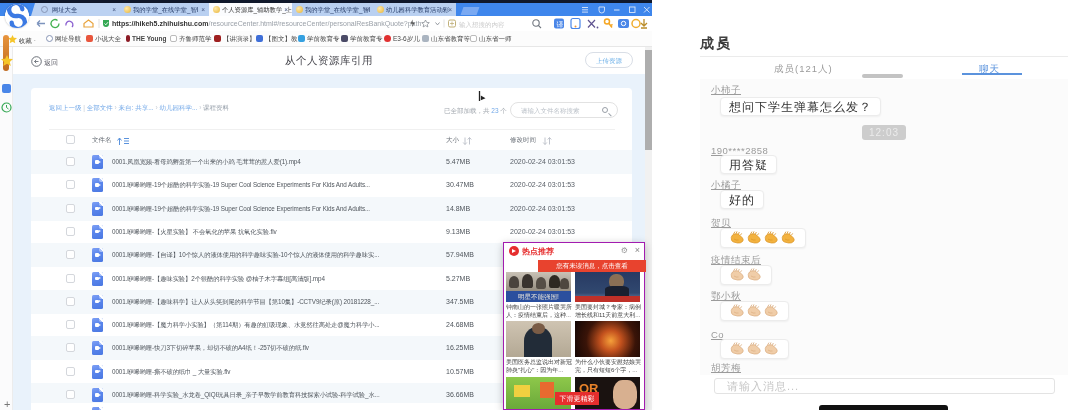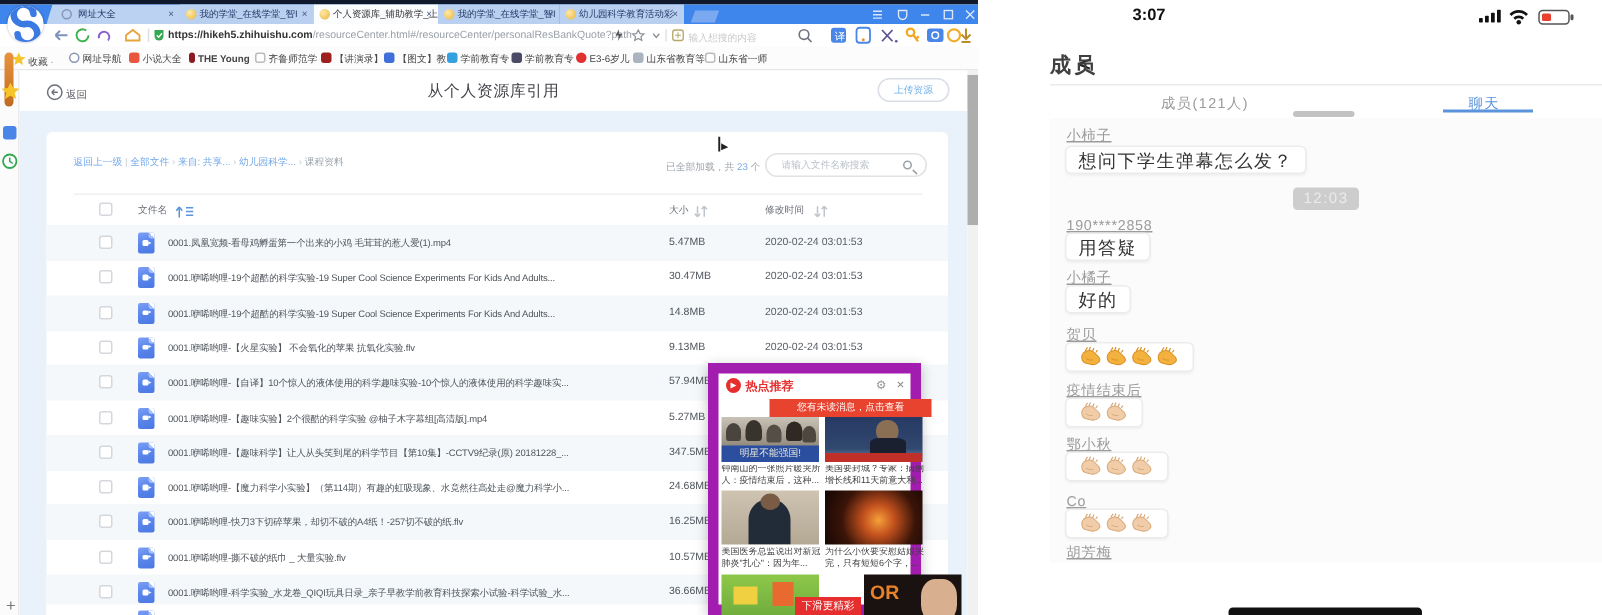--- a/index.html
+++ b/index.html
@@ -49,21 +49,21 @@
 .fico i { position:absolute; right:0; top:0; width:4px; height:4px; background:linear-gradient(225deg,#fff 50%,#a8c0f8 50%); border-radius:0 1.5px 0 2px; }
 .fico:after { content:""; position:absolute; left:2.5px; top:5px; width:4px; height:3.5px; background:#fff; border-radius:1px; }
 .fico:before { content:""; position:absolute; left:7px; top:5.5px; border-style:solid; border-width:1.5px 0 1.5px 2.5px; border-color:transparent transparent transparent #fff; }
 .fn { position:absolute; left:81px; top:8px; width:293px; white-space:nowrap; overflow:hidden; font-size:6.3px; letter-spacing:-0.1px; }
 .fs { position:absolute; left:415px; top:8px; }
 .fd { position:absolute; left:479px; top:8px; color:#5a6068; }
 
 #sbtrack { position:absolute; left:645px; top:47px; width:7px; height:363px; background:#f1f1f1; }
 #sbthumb { position:absolute; left:645px; top:50px; width:7px; height:100px; background:#aeaeae; }
 
-#ad { position:absolute; left:472px; top:242px; width:142px; height:168px; background:#fff; border:7px solid #a21caf; box-shadow:0 2px 8px rgba(0,0,0,.25); }
+#ad { position:absolute; left:503px; top:242px; width:142px; height:168px; background:#fff; border:1px solid #a21caf; box-shadow:0 2px 8px rgba(0,0,0,.25); }
 #adhead { position:absolute; left:0; top:0; width:100%; height:16px; }
 #adlogo { position:absolute; left:5px; top:3px; width:10px; height:10px; border-radius:50%; background:#e62e2e; }
 #adlogo:after { content:""; position:absolute; left:3px; top:2.5px; border-style:solid; border-width:2.5px 0 2.5px 4px; border-color:transparent transparent transparent #fff; }
 #adtitle { position:absolute; left:18px; top:3px; font-size:8px; color:#e62e2e; font-weight:bold; }
 #adgear { position:absolute; right:16px; top:3px; font-size:8px; color:#999; }
 #adclose { position:absolute; right:4px; top:2px; font-size:9px; color:#888; }
 #adbanner { position:absolute; left:34px; top:17px; width:108px; height:12px; background:#e8432e; color:#fff; font-size:6.5px; line-height:12px; text-align:center; letter-spacing:0; }
 .adimg { position:absolute; width:65px; height:30px; overflow:hidden; }
 .adcap { position:absolute; width:66px; height:15px; overflow:hidden; font-size:6px; line-height:7.5px; color:#3e3e3e; }
 #adbtn { position:absolute; left:51px; top:149px; width:44px; height:13px; background:#e62e2e; color:#fff; font-size:7px; text-align:center; line-height:13px; }
@@ -74,21 +74,21 @@
 #pnav { position:absolute; left:0; top:24px; width:368px; height:33px; border-bottom:1px solid #ebebeb; }
 #pback { position:absolute; left:19px; top:10px; font-size:14px; font-weight:bold; color:#222; }
 #pmtitle { position:absolute; left:0; top:11px; width:368px; font-size:14px; font-weight:bold; color:#404040; letter-spacing:2px; }
 #ptabs { position:absolute; left:16px; top:57px; width:368px; height:22px;text-align:center; }
 #ptab1 { position:absolute; left:58px; top:6px; font-size:9.5px; color:#9b9b9b; letter-spacing:1px; }
 #ptab2 { position:absolute; left:263px; top:6px; font-size:9.5px; color:#5b93dd; letter-spacing:1px; }
 #ptabline { position:absolute; left:246px; top:16px; width:60px; height:2px; background:#5b93dd; }
 #pgraypill { position:absolute; left:162px; top:74px; width:41px; height:4px; border-radius:2px; background:#c3c3c3; }
 #pchat { position:absolute; left:0; top:79px; width:368px; height:296px; background:#fbfbfb; }
 .cname { position:absolute; left:11px; font-size:9.5px; color:#9b9b9b; letter-spacing:.5px;text-decoration:underline; }
-.bub { position:absolute; left:10px; background:#fff; border:1px solid #ececec; border-radius:4px; box-shadow:0 1px 2px rgba(0,0,0,.05); font-size:12px; line-height:14px; color:#333; padding:1.5px 8px; white-space:nowrap; letter-spacing:1px; }
+.bub { position:absolute; left:20px; background:#fff; border:1px solid #ececec; border-radius:4px; box-shadow:0 1px 2px rgba(0,0,0,.05); font-size:12px; line-height:14px; color:#333; padding:1.5px 8px; white-space:nowrap; letter-spacing:1px; }
 #ptimepill { position:absolute; left:162px; top:46px; width:44px; height:15px; background:#cdcdcd; border-radius:3px; color:#ebebeb; font-size:10px; text-align:center; line-height:15px; letter-spacing:1px; }
 .clap { display:inline-block; vertical-align:middle; }
 #pinput { position:absolute; left:14px; top:378px; width:341px; height:16px; border:1px solid #e3e3e3; border-radius:3px; background:#fff; font-size:11px; color:#c6c6c6; line-height:15px; padding-left:12px; letter-spacing:1px; }
 #phome { position:absolute; left:119px; top:405px; width:129px; height:7px; background:#111; border-radius:3px; }
 </style>
 </head>
 <body>
 <div id="wrap">
 
   <div id="browser">
@@ -362,43 +362,28 @@
       <div style="position:absolute;left:18px;top:6px;width:28px;height:30px;background:#222c38;border-radius:45% 45% 0 0;"></div>
       <div style="position:absolute;left:26px;top:2px;width:13px;height:11px;background:#7a5c46;border-radius:50%;"></div>
     </div>
     <div class="adimg" style="left:71px;top:78px;height:36px;background:radial-gradient(circle at 55% 55%, #f5a03a 0%, #c4521e 25%, #3a1408 60%, #120604 100%);"></div>
     <div class="adcap" style="left:2px;top:116px;">美国医务总监说出对新冠 肺炎"扎心"：因为年...</div>
     <div class="adcap" style="left:71px;top:116px;">为什么小伙要安慰姑娘哭 完，只有短短6个字，...</div>
     <div class="adimg" style="left:2px;top:134px;height:32px;background:linear-gradient(180deg,#8ec84a 0%,#6aa83a 100%);">
       <div style="position:absolute;left:8px;top:8px;width:16px;height:12px;background:#f0d040;"></div>
       <div style="position:absolute;left:34px;top:5px;width:14px;height:16px;background:#e86a30;"></div>
     </div>
-    <div class="adimg" style="left:71px;top:134px;height:32px;background:#1a1210;margin-left:26px;">
+    <div class="adimg" style="left:71px;top:134px;height:32px;background:#1a1210;">
       <div style="position:absolute;left:4px;top:4px;font-size:13px;font-weight:bold;color:#e8822a;">OR</div>
       <div style="position:absolute;left:38px;top:3px;width:24px;height:29px;background:#d8b090;border-radius:40%;"></div>
     </div>
     <div id="adbtn">下滑更精彩</div>
   </div>
 
   <div id="phone">
-    <div id="pstatus">
-      <div id="ptime">3:07</div>
-      <svg width="75" height="16" style="position:absolute;left:286px;top:4px;">
-        <rect x="0" y="8" width="2.5" height="3" rx="0.5" fill="#111"></rect>
-        <rect x="4" y="6.5" width="2.5" height="4.5" rx="0.5" fill="#111"></rect>
-        <rect x="8" y="4.5" width="2.5" height="6.5" rx="0.5" fill="#111"></rect>
-        <rect x="12" y="2.5" width="2.5" height="8.5" rx="0.5" fill="#111"></rect>
-        <path d="M21 6 a7.5 7.5 0 0 1 11 0" fill="none" stroke="#111" stroke-width="1.8"></path>
-        <path d="M23.5 8.5 a4.2 4.2 0 0 1 6 0" fill="none" stroke="#111" stroke-width="1.8"></path>
-        <circle cx="26.5" cy="10.8" r="1.5" fill="#111"></circle>
-        <rect x="40" y="3" width="20" height="9" rx="2.5" fill="none" stroke="#555" stroke-width="1"></rect>
-        <rect x="42" y="5" width="6" height="5" rx="1" fill="#e8402e"></rect>
-        <rect x="61" y="5.5" width="2" height="4" rx="1" fill="#555"></rect>
-      </svg>
-    </div>
     <div id="pnav">
       <div id="pback">&lt;</div>
       <div id="pmtitle">成员</div>
     </div>
     <div id="ptabs">
       <div id="ptab1">成员(121人)</div>
       <div id="ptab2">聊天</div>
       <div id="ptabline"></div>
     </div>
     <div id="pgraypill"></div>
@@ -461,15 +446,16 @@
             <path d="M2 9 q-1-3 1-5 l2-1 q3-1 5 1 l3 3 q1.5 2 0 3.5 q-2 2 -5 1.5 l-4-1 q-1.5-.5-2-2z" fill="#f0cda8" stroke="#d8a878" stroke-width="0.7"></path>
             <path d="M4 3 l1.5-2.4 M6.5 2.6 l1-2.2 M9 3 l.8-2 M11 4 l1.2-1.6" stroke="#d8a878" stroke-width="0.8" fill="none"></path>
             <path d="M4.5 8 q2 1.5 4.5 1" stroke="#d8a878" stroke-width="0.6" fill="none"></path>
           </svg><svg class="clap" width="17" height="14" viewBox="0 0 16 14">
             <path d="M2 9 q-1-3 1-5 l2-1 q3-1 5 1 l3 3 q1.5 2 0 3.5 q-2 2 -5 1.5 l-4-1 q-1.5-.5-2-2z" fill="#f0cda8" stroke="#d8a878" stroke-width="0.7"></path>
             <path d="M4 3 l1.5-2.4 M6.5 2.6 l1-2.2 M9 3 l.8-2 M11 4 l1.2-1.6" stroke="#d8a878" stroke-width="0.8" fill="none"></path>
             <path d="M4.5 8 q2 1.5 4.5 1" stroke="#d8a878" stroke-width="0.6" fill="none"></path>
           </svg></div>
       <div class="cname" style="top:283px;">胡芳梅</div>
     </div>
+    <div id="pinput">请输入消息...</div>
     <div id="phome"></div>
   </div>
 </div>
 
 </body></html>

